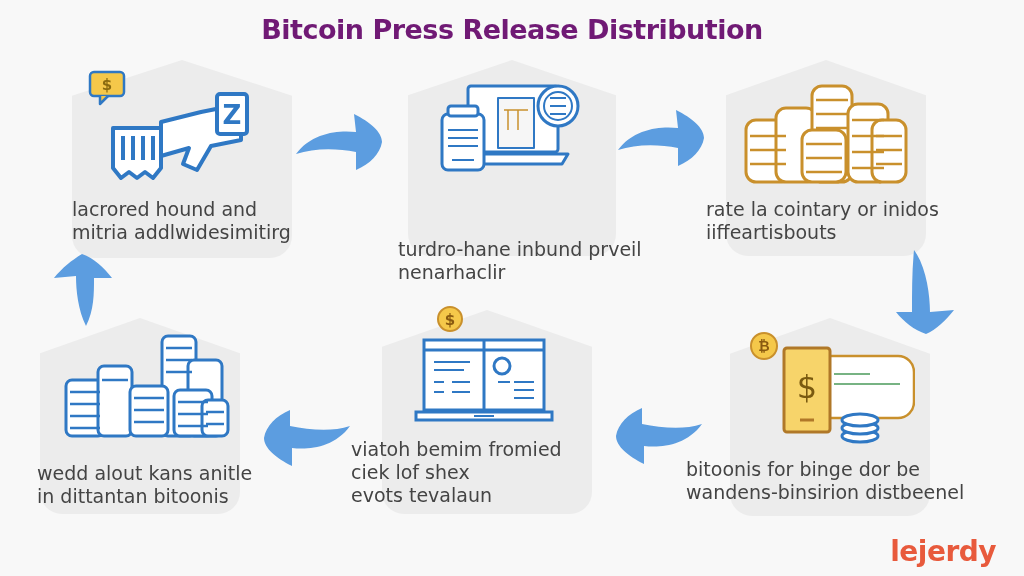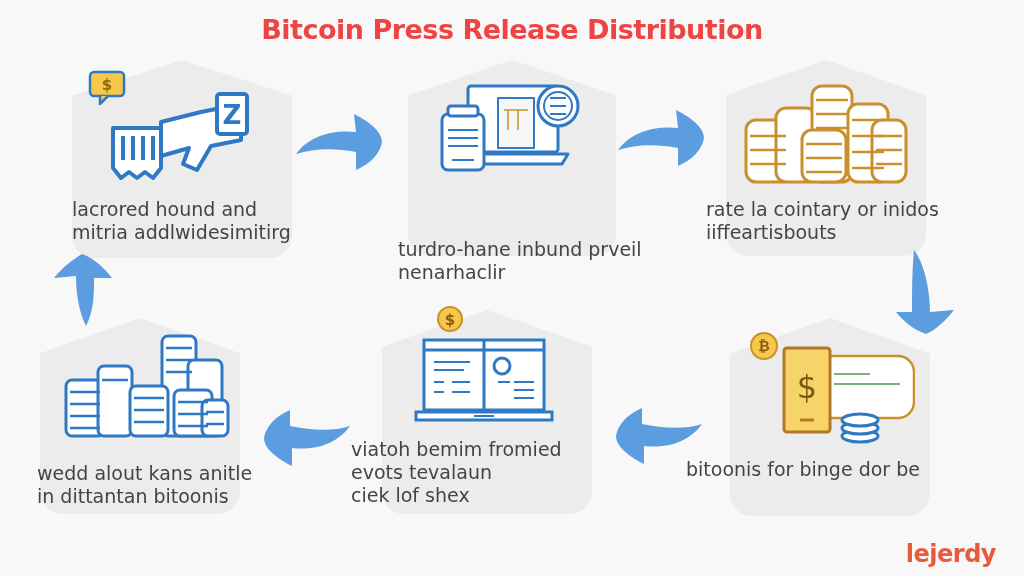--- a/index.html
+++ b/index.html
@@ -4,41 +4,41 @@
 <style>
   * { box-sizing: border-box; margin: 0; padding: 0; }
   html, body { width: 1024px; height: 576px; overflow: hidden; }
   body {
     background: #f8f8f8;
     font-family: "Liberation Sans", sans-serif;
     position: relative;
   }
   .title {
     position: absolute; left: 0; top: 14px; width: 1024px;
-    text-align: center; font-weight: bold; font-size: 27px; color: #ef4444;
+    text-align: center; font-weight: bold; font-size: 27px; color: #701a75;
     font-family: "DejaVu Sans", sans-serif; letter-spacing: -0.5px;
   }
   .card {
     position: absolute;
     background: #ececec;
     clip-path: polygon(0 18%, 50% 0, 100% 18%, 100% 100%, 0 100%);
     border-radius: 22px;
   }
   .card-text {
     position: absolute; left: 0; width: 100%;
     font-size: 19px; color: #444; line-height: 23px;
     font-family: "DejaVu Sans", sans-serif;
   }
   .card-text span { display: block; white-space: nowrap; }
   .icon { position: absolute; }
   .arrow { position: absolute; }
   .logo {
     position: absolute; right: 28px; bottom: 8px;
     font-family: "DejaVu Sans", sans-serif; font-weight: bold;
-    font-size: 24px; color: #e85a3c; letter-spacing: -0.5px;
+    font-size: 28px; color: #e85a3c; letter-spacing: -0.5px;
   }
 </style>
 </head>
 <body>
 
 <div class="title">Bitcoin Press Release Distribution</div>
 
 <div class="card" style="left:72px; top:60px; width:220px; height:198px;"></div>
 <svg class="icon" style="left:88px; top:70px;" width="40" height="36" viewBox="0 0 40 36">
   <rect x="2" y="2" width="34" height="24" rx="4" fill="#f5c84a" stroke="#2f78c4" stroke-width="2.5"></rect>
@@ -144,20 +144,21 @@
   <text x="27" y="54" text-anchor="middle" font-size="32" fill="#7a5a10" font-family="DejaVu Sans, sans-serif">$</text>
   <line x1="20" y1="76" x2="34" y2="76" stroke="#b07828" stroke-width="3"></line>
   <g fill="#fff" stroke="#2f78c4" stroke-width="3">
     <ellipse cx="80" cy="92" rx="18" ry="6"></ellipse>
     <ellipse cx="80" cy="84" rx="18" ry="6"></ellipse>
     <ellipse cx="80" cy="76" rx="18" ry="6"></ellipse>
   </g>
 </svg>
 <div class="card-text" style="left:686px; top:458px; width:290px;">
   <span>bitoonis for binge dor be</span>
+  <span>wandens-binsirion distbeenel</span>
 </div>
 
 <div class="card" style="left:382px; top:310px; width:210px; height:204px;"></div>
 <svg class="icon" style="left:436px; top:304px;" width="28" height="30" viewBox="0 0 28 30">
   <circle cx="14" cy="15" r="12" fill="#f5c84a" stroke="#c9902c" stroke-width="2"></circle>
   <text x="14" y="21" text-anchor="middle" font-size="15" font-weight="bold" fill="#8a5a10" font-family="DejaVu Sans, sans-serif">$</text>
 </svg>
 <svg class="icon" style="left:414px; top:336px;" width="140" height="90" viewBox="0 0 140 90">
   <g fill="#fff" stroke="#2f78c4" stroke-width="3">
     <rect x="10" y="4" width="120" height="70"></rect>
@@ -175,22 +176,22 @@
       <line x1="38" y1="56" x2="56" y2="56"></line>
     <line x1="84" y1="46" x2="96" y2="46"></line>
       <line x1="100" y1="46" x2="120" y2="46"></line>
     <line x1="100" y1="54" x2="120" y2="54"></line>
       <line x1="100" y1="62" x2="120" y2="62"></line>
     <line x1="60" y1="80" x2="80" y2="80"></line>
   </g>
 </svg>
 <div class="card-text" style="left:351px; top:438px; width:230px;">
   <span>viatoh bemim fromied</span>
+  <span>ciek lof shex</span>
   <span>evots tevalaun</span>
-  <span>ciek lof shex</span>
 </div>
 
 <div class="card" style="left:40px; top:318px; width:200px; height:196px;"></div>
 <svg class="icon" style="left:62px; top:330px;" width="170" height="110" viewBox="0 0 170 110">
   <g fill="#fff" stroke="#2f78c4" stroke-width="3">
     <rect x="4" y="50" width="38" height="56" rx="6"></rect>
     <rect x="36" y="36" width="34" height="70" rx="6"></rect>
     <rect x="100" y="6" width="34" height="100" rx="6"></rect>
     <rect x="126" y="30" width="34" height="76" rx="6"></rect>
     <rect x="112" y="60" width="38" height="46" rx="6"></rect>

